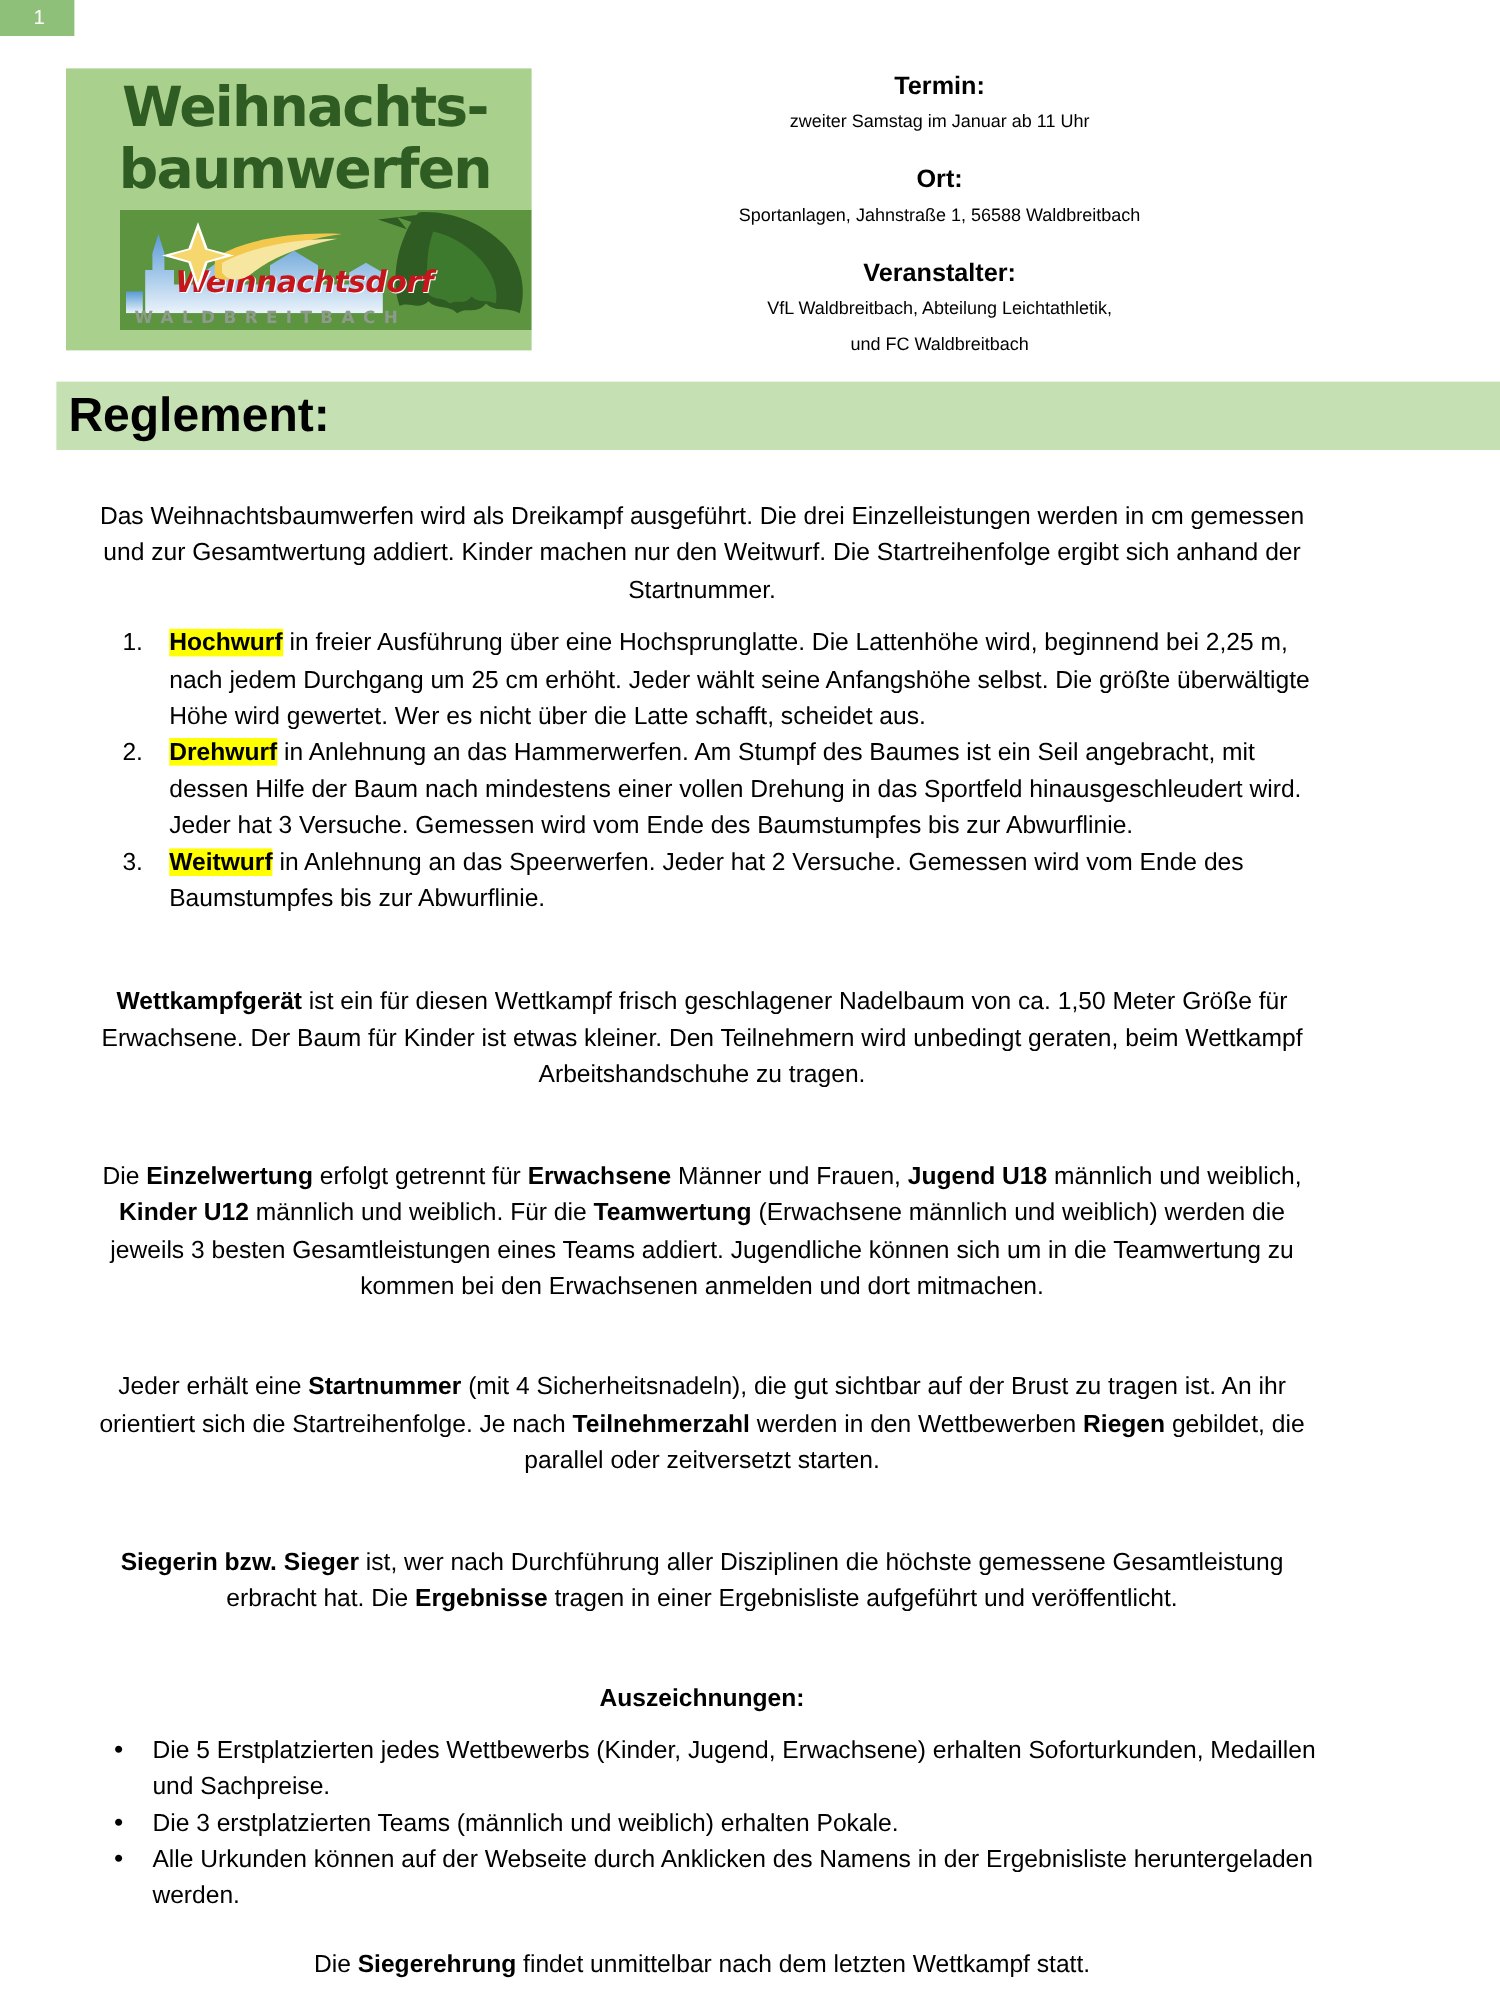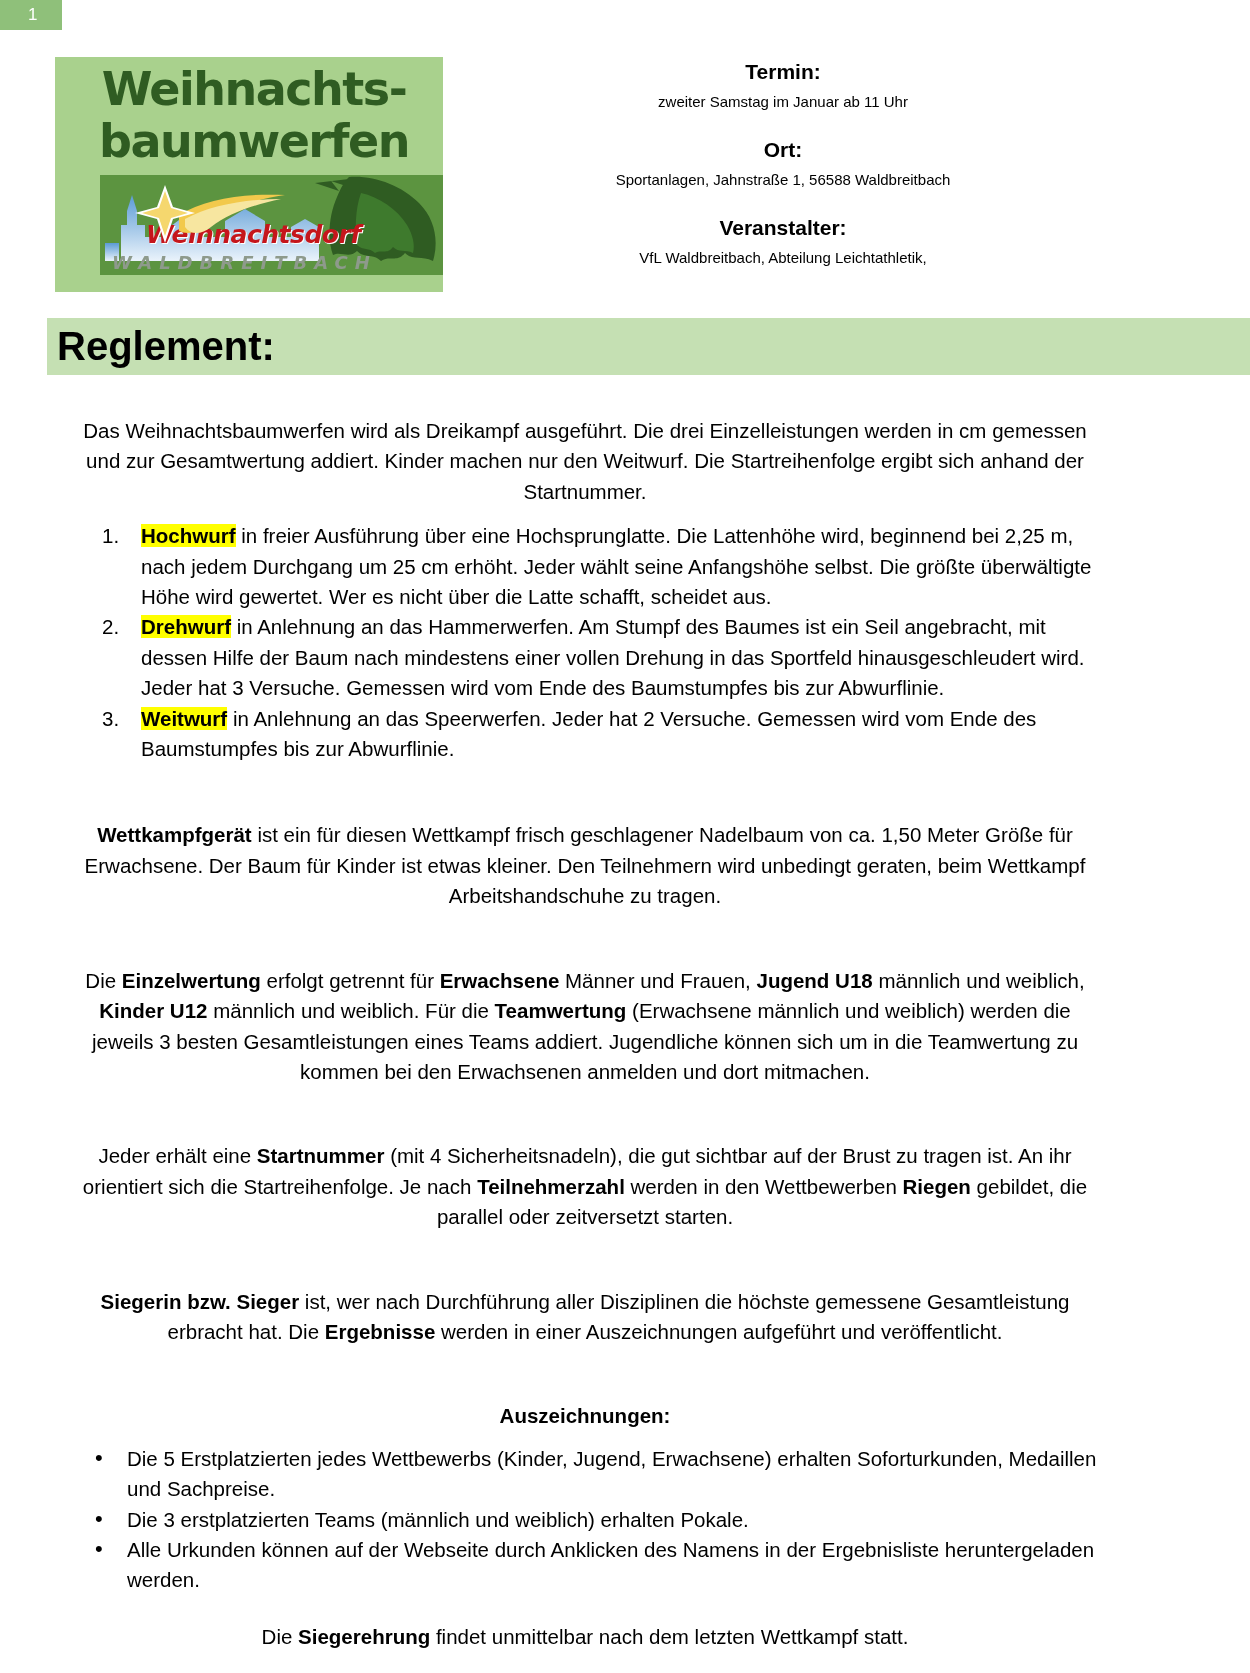--- a/index.html
+++ b/index.html
@@ -104,24 +104,23 @@
     letter-spacing: -0.5px;
     color: #c5161c;
     text-shadow: 1px 1px 0 #ffffff;
   }
   .logo-wald {
     position: absolute;
     left: 12px;
     bottom: 2px;
     font-family: "DejaVu Sans", sans-serif;
     font-weight: bold;
-    font-size: 18px;
+    font-size: 14px;
     letter-spacing: 7px;
     color: #8e9a8c;
-    font-style: italic;
   }
 
   .meta {
     position: absolute;
     left: 393px;
     top: 0px;
     width: 670px;
   }
   .meta-block { margin-bottom: 18px; }
   .meta-label {
@@ -273,20 +272,21 @@
         <div class="meta-label">Termin:</div>
         <div class="meta-value">zweiter Samstag im Januar ab 11 Uhr</div>
       </div>
       <div class="meta-block">
         <div class="meta-label">Ort:</div>
         <div class="meta-value">Sportanlagen, Jahnstraße 1, 56588 Waldbreitbach</div>
       </div>
       <div class="meta-block">
         <div class="meta-label">Veranstalter:</div>
         <div class="meta-value">VfL Waldbreitbach, Abteilung Leichtathletik,</div>
+        <div class="meta-value">und FC Waldbreitbach</div>
       </div>
     </div>
   </div>
 
   <div class="banner">
     <div class="banner-title">Reglement:</div>
   </div>
 
   <div class="content">
 
@@ -305,21 +305,21 @@
     <div class="gap"></div>
 
     <p><span>Die </span><b>Einzelwertung</b><span> erfolgt getrennt für </span><b>Erwachsene</b><span> Männer und Frauen, </span><b>Jugend U18</b><span> männlich und weiblich, </span><b>Kinder U12</b><span> männlich und weiblich. Für die </span><b>Teamwertung</b><span> (Erwachsene männlich und weiblich) werden die jeweils 3 besten Gesamtleistungen eines Teams addiert. Jugendliche können sich um in die Teamwertung zu kommen bei den Erwachsenen anmelden und dort mitmachen.</span></p>
 
     <div class="gap"></div>
 
     <p><span>Jeder erhält eine </span><b>Startnummer</b><span> (mit 4 Sicherheitsnadeln), die gut sichtbar auf der Brust zu tragen ist. An ihr orientiert sich die Startreihenfolge. Je nach </span><b>Teilnehmerzahl</b><span> werden in den Wettbewerben </span><b>Riegen</b><span> gebildet, die parallel oder zeitversetzt starten.</span></p>
 
     <div class="gap"></div>
 
-    <p><b>Siegerin bzw. Sieger</b><span> ist, wer nach Durchführung aller Disziplinen die höchste gemessene Gesamtleistung erbracht hat. Die </span><b>Ergebnisse</b><span> werden in einer Auszeichnungen aufgeführt und veröffentlicht.</span></p>
+    <p><b>Siegerin bzw. Sieger</b><span> ist, wer nach Durchführung aller Disziplinen die höchste gemessene Gesamtleistung erbracht hat. Die </span><b>Ergebnisse</b><span> tragen in einer Ergebnisliste aufgeführt und veröffentlicht.</span></p>
 
     <div class="gap"></div>
 
     <p><b>Auszeichnungen:</b></p>
 
     <ul class="awards">
       <li>Die 5 Erstplatzierten jedes Wettbewerbs (Kinder, Jugend, Erwachsene) erhalten Soforturkunden, Medaillen und Sachpreise.</li>
       <li>Die 3 erstplatzierten Teams (männlich und weiblich) erhalten Pokale.</li>
       <li>Alle Urkunden können auf der Webseite durch Anklicken des Namens in der Ergebnisliste heruntergeladen werden.</li>
     </ul>

